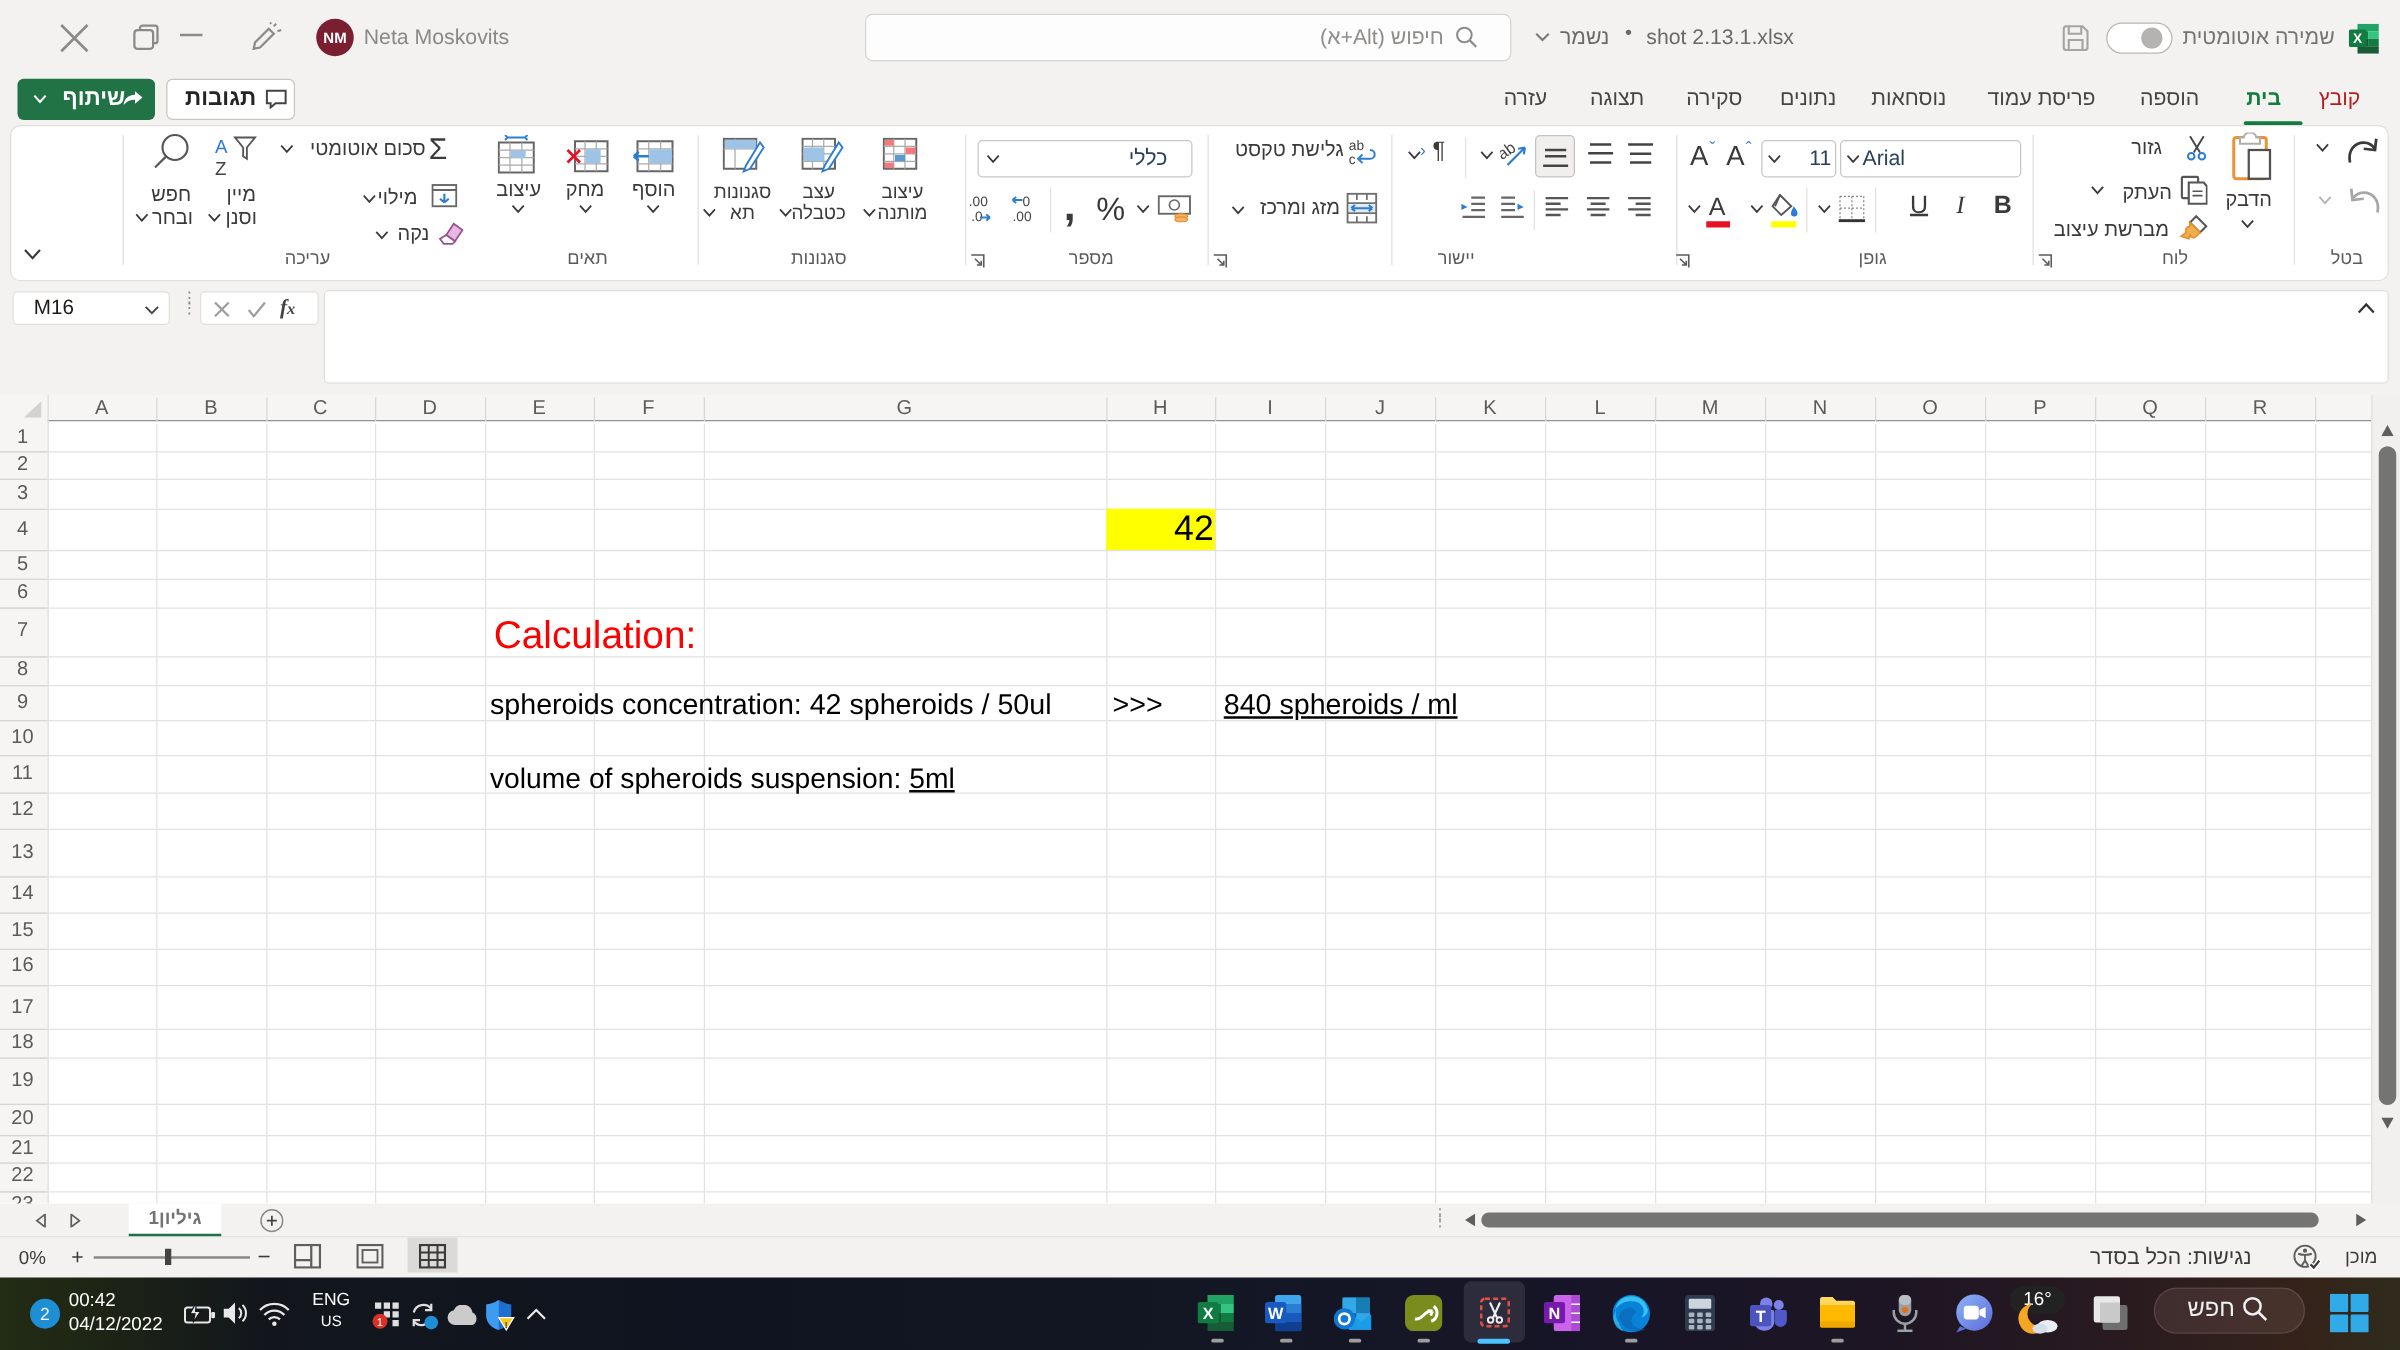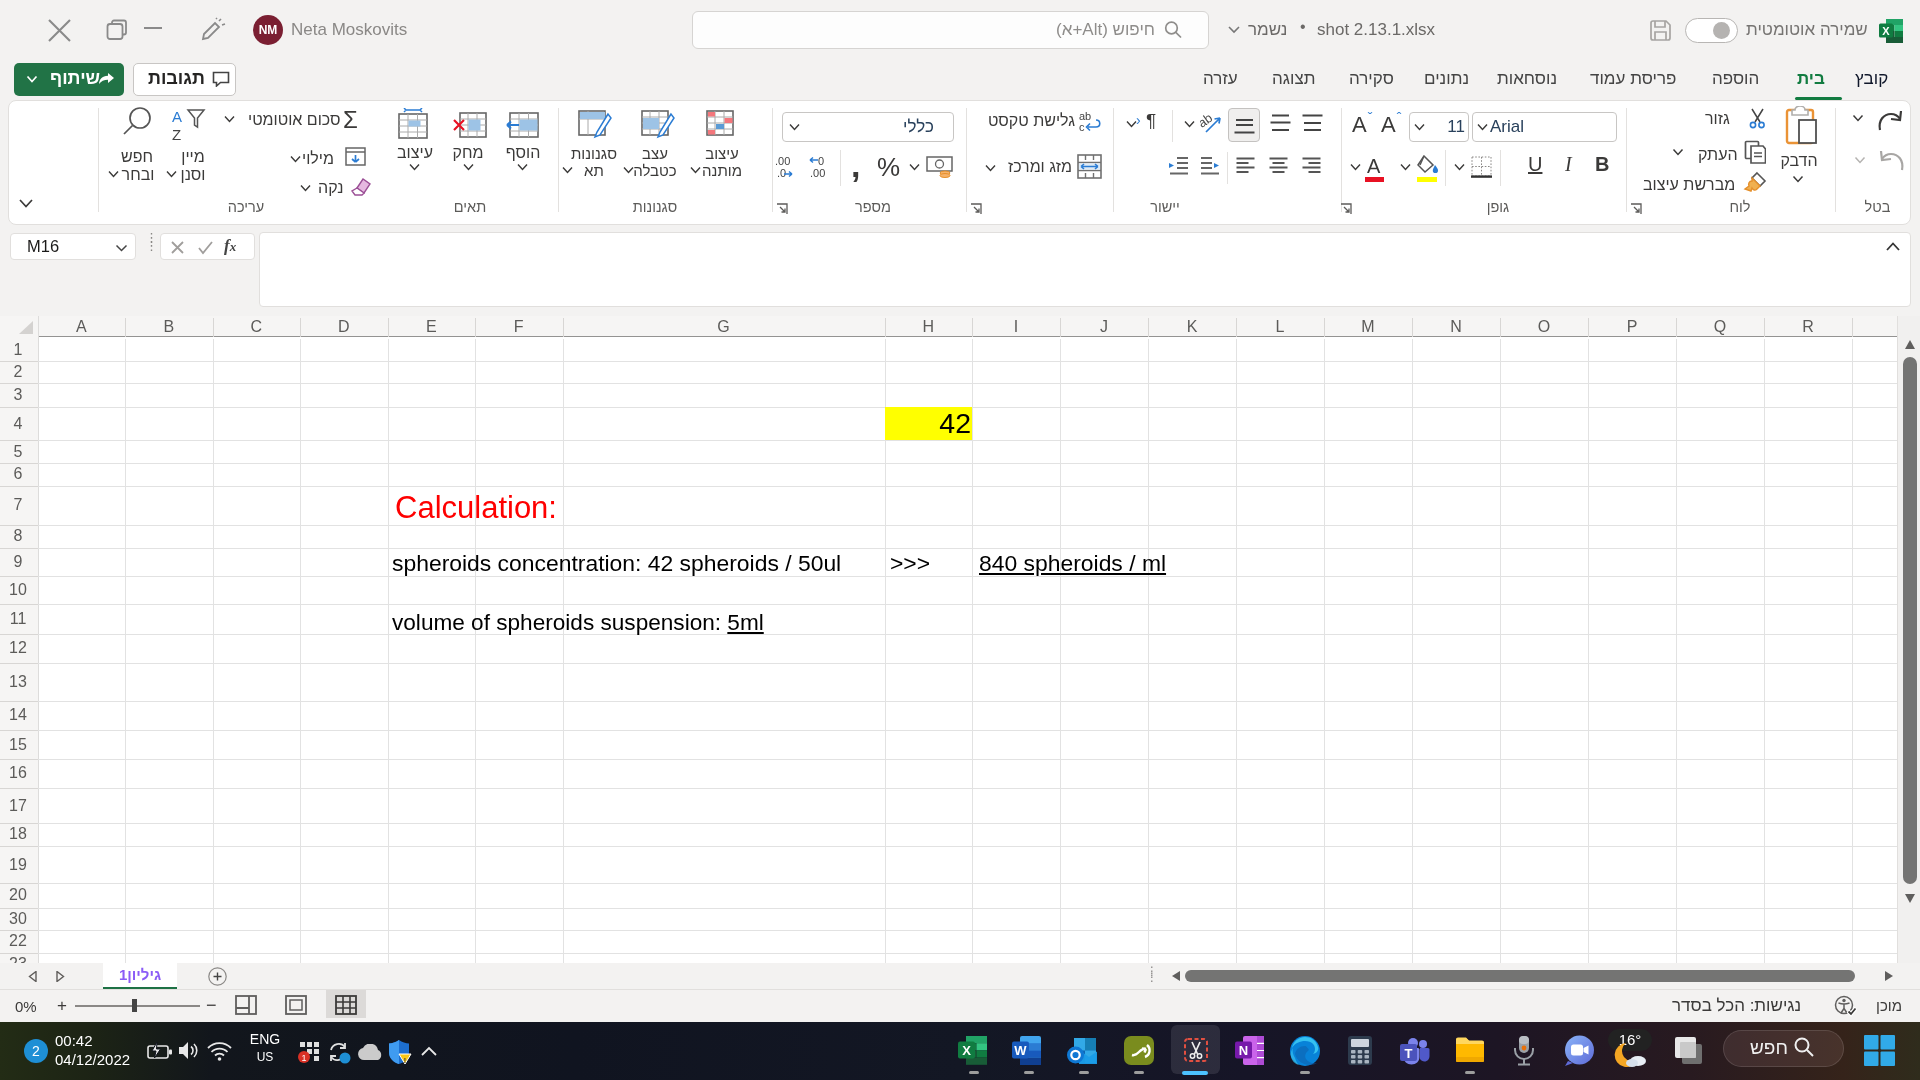--- a/index.html
+++ b/index.html
@@ -77,21 +77,21 @@
     <div class="abs" style="left:50px;top:8px;font-size:18px;font-weight:bold;color:#fff;direction:rtl;">שיתוף</div>
     <svg class="abs" style="left:26px;top:15px;" width="12" height="9" viewBox="0 0 12 9">
         <path d="M1.5 1.5 l4.5 5 4.5-5" stroke="#fff" stroke-width="1.7" fill="none"></path>
       </svg>
     <div class="abs" style="left:133px;top:3px;width:103px;height:33px;background:#fff;border:1px solid #c8c6c4;border-radius:5px;"></div>
     <svg class="abs" style="left:212px;top:11px;" width="18" height="16" viewBox="0 0 18 16">
         <path d="M1.5 1.5 h15 v10 h-8 l-4 3.5 v-3.5 h-3 z" fill="none" stroke="#444" stroke-width="1.6"></path>
       </svg>
     <div class="abs" style="left:148px;top:8px;font-size:18px;font-weight:bold;color:#252423;direction:rtl;">תגובות</div>
 
-    <div class="abs" style="left:1855px;top:9px;font-size:17px;color:#0f172a;direction:rtl;">קובץ</div>
+    <div class="abs" style="left:1855px;top:9px;font-size:17px;color:#b91c1c;direction:rtl;">קובץ</div>
     <div class="abs" style="left:1797px;top:9px;font-size:17px;font-weight:bold;color:#127c41;direction:rtl;">בית</div>
     <div class="abs" style="left:1795px;top:37px;width:47px;height:3px;background:#127c41;border-radius:2px;"></div>
     <div class="abs" style="left:1712px;top:9px;font-size:17px;color:#444;direction:rtl;">הוספה</div>
     <div class="abs" style="left:1590px;top:9px;font-size:17px;color:#444;direction:rtl;">פריסת עמוד</div>
     <div class="abs" style="left:1497px;top:9px;font-size:17px;color:#444;direction:rtl;">נוסחאות</div>
     <div class="abs" style="left:1424px;top:9px;font-size:17px;color:#444;direction:rtl;">נתונים</div>
     <div class="abs" style="left:1349px;top:9px;font-size:17px;color:#444;direction:rtl;">סקירה</div>
     <div class="abs" style="left:1272px;top:9px;font-size:17px;color:#444;direction:rtl;">תצוגה</div>
     <div class="abs" style="left:1203px;top:9px;font-size:17px;color:#444;direction:rtl;">עזרה</div>
   </div>
@@ -533,21 +533,21 @@
         <div class="abs" style="left:0;top:288.3px;width:36px;height:29.5px;text-align:center;font-size:16px;color:#5c5b59;line-height:29.5px;">11</div>
         <div class="abs" style="left:0;top:317.8px;width:36px;height:28.9px;text-align:center;font-size:16px;color:#5c5b59;line-height:28.9px;">12</div>
         <div class="abs" style="left:0;top:346.7px;width:36px;height:38.3px;text-align:center;font-size:16px;color:#5c5b59;line-height:38.3px;">13</div>
         <div class="abs" style="left:0;top:385.0px;width:36px;height:28.6px;text-align:center;font-size:16px;color:#5c5b59;line-height:28.6px;">14</div>
         <div class="abs" style="left:0;top:413.6px;width:36px;height:29.2px;text-align:center;font-size:16px;color:#5c5b59;line-height:29.2px;">15</div>
         <div class="abs" style="left:0;top:442.8px;width:36px;height:28.8px;text-align:center;font-size:16px;color:#5c5b59;line-height:28.8px;">16</div>
         <div class="abs" style="left:0;top:471.6px;width:36px;height:35.2px;text-align:center;font-size:16px;color:#5c5b59;line-height:35.2px;">17</div>
         <div class="abs" style="left:0;top:506.8px;width:36px;height:22.8px;text-align:center;font-size:16px;color:#5c5b59;line-height:22.8px;">18</div>
         <div class="abs" style="left:0;top:529.6px;width:36px;height:37.7px;text-align:center;font-size:16px;color:#5c5b59;line-height:37.7px;">19</div>
         <div class="abs" style="left:0;top:567.3px;width:36px;height:24.8px;text-align:center;font-size:16px;color:#5c5b59;line-height:24.8px;">20</div>
-        <div class="abs" style="left:0;top:592.1px;width:36px;height:22.3px;text-align:center;font-size:16px;color:#5c5b59;line-height:22.3px;">30</div>
+        <div class="abs" style="left:0;top:592.1px;width:36px;height:22.3px;text-align:center;font-size:16px;color:#5c5b59;line-height:22.3px;">21</div>
         <div class="abs" style="left:0;top:614.4px;width:36px;height:22.4px;text-align:center;font-size:16px;color:#5c5b59;line-height:22.4px;">22</div>
         <div class="abs" style="left:0;top:636.8px;width:36px;height:10px;text-align:center;font-size:16px;color:#5c5b59;line-height:22px;overflow:hidden;">23</div>
       </div>
     <div id="gridlines">
         <div class="hline" style="left:0px;top:44.5px;width:1897px;"></div>
         <div class="hline" style="left:0px;top:67.4px;width:1897px;"></div>
         <div class="hline" style="left:0px;top:90.8px;width:1897px;"></div>
         <div class="hline" style="left:0px;top:124.2px;width:1897px;"></div>
         <div class="hline" style="left:0px;top:147.2px;width:1897px;"></div>
         <div class="hline" style="left:0px;top:169.8px;width:1897px;"></div>
@@ -612,21 +612,21 @@
   </div>
 
   <div class="abs" style="left:0;top:963px;width:1920px;height:27px;background:#f3f2f1;border-bottom:1px solid #e1dfdd;">
     <svg class="abs" style="left:28px;top:8px;" width="9" height="11" viewBox="0 0 9 11">
         <path d="M8 0.5 L1.5 5.5 L8 10.5z" fill="none" stroke="#605e5c" stroke-width="1.4"></path>
       </svg>
     <svg class="abs" style="left:56px;top:8px;" width="9" height="11" viewBox="0 0 9 11">
         <path d="M1 0.5 L7.5 5.5 L1 10.5z" fill="none" stroke="#605e5c" stroke-width="1.4"></path>
       </svg>
     <div class="abs" style="left:103px;top:0;width:74px;height:26px;background:#fff;border-bottom:2.5px solid #1e7145;"></div>
-    <div class="abs" style="left:103px;top:3px;width:74px;text-align:center;font-size:15px;font-weight:bold;color:#8b5cf6;direction:rtl;">גיליון1</div>
+    <div class="abs" style="left:103px;top:3px;width:74px;text-align:center;font-size:15px;font-weight:bold;color:#737373;direction:rtl;">גיליון1</div>
     <svg class="abs" style="left:208px;top:4px;" width="19" height="19" viewBox="0 0 19 19">
         <circle cx="9.5" cy="9.5" r="8.7" fill="none" stroke="#8a8886" stroke-width="1.2"></circle>
         <path d="M9.5 5.5 v8 M5.5 9.5 h8" stroke="#444" stroke-width="1.4"></path>
       </svg>
 
     <div class="abs" style="left:1146px;top:5px;color:#8a8886;font-size:12px;line-height:6px;">⋮<br>⋮</div>
     <svg class="abs" style="left:1172px;top:8px;" width="9" height="10" viewBox="0 0 9 10">
         <path d="M8 0 L0 5 L8 10z" fill="#5f5e5d"></path>
       </svg>
     <div class="abs" style="left:1185px;top:7px;width:670px;height:12px;background:#747473;border-radius:6px;"></div>

